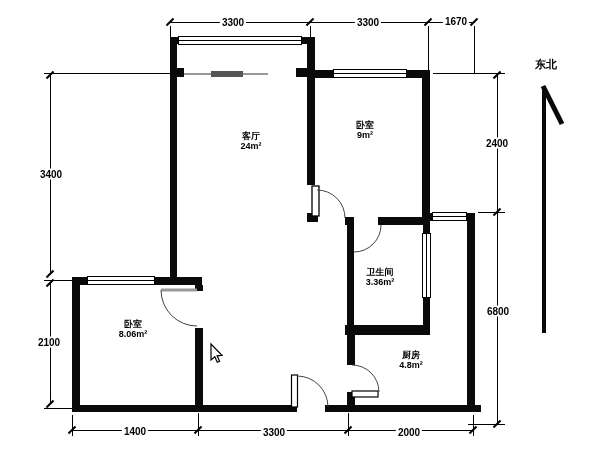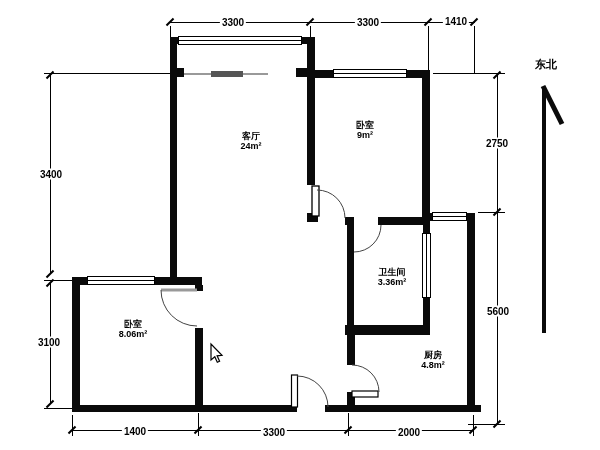--- a/index.html
+++ b/index.html
@@ -57,25 +57,25 @@
   <div class="tk" style="left:497px;top:75px"></div>
   <div class="tk" style="left:497px;top:212px"></div>
   <div class="tk" style="left:497px;top:424px"></div>
   <div class="tk" style="left:72px;top:430px"></div>
   <div class="tk" style="left:198px;top:430px"></div>
   <div class="tk" style="left:348px;top:430px"></div>
   <div class="tk" style="left:473px;top:430px"></div>
 
   <span class="dlab" style="left:233px;top:22px">3300</span>
   <span class="dlab" style="left:368px;top:22px">3300</span>
-  <span class="dlab" style="left:456px;top:21px">1410</span>
+  <span class="dlab" style="left:456px;top:21px">1670</span>
   <span class="dlab" style="left:51px;top:174px">3400</span>
-  <span class="dlab" style="left:49px;top:342px">3100</span>
-  <span class="dlab" style="left:497px;top:143px">2750</span>
-  <span class="dlab" style="left:498px;top:311px">5600</span>
+  <span class="dlab" style="left:49px;top:342px">2100</span>
+  <span class="dlab" style="left:497px;top:143px">2400</span>
+  <span class="dlab" style="left:498px;top:311px">6800</span>
   <span class="dlab" style="left:135px;top:431px">1400</span>
   <span class="dlab" style="left:274px;top:432px">3300</span>
   <span class="dlab" style="left:409px;top:432px">2000</span>
 
   <div class="beam" style="left:184px;top:73px;width:84px;height:2px"></div>
   <div class="beamd" style="left:211px;top:71px;width:32px;height:6px"></div>
 
   <div class="w" style="left:170px;top:37px;width:142px;height:7px"></div>
   <div class="w" style="left:170px;top:37px;width:7px;height:248px"></div>
   <div class="w" style="left:177px;top:68px;width:7px;height:9px"></div>
@@ -133,24 +133,24 @@
     <span style="display:block">24m²</span>
   </div>
   <div class="rlab" style="left:365px;top:130px">
     <span style="display:block">卧室</span>
     <span style="display:block">9m²</span>
   </div>
   <div class="rlab" style="left:133px;top:329px">
     <span style="display:block">卧室</span>
     <span style="display:block">8.06m²</span>
   </div>
-  <div class="rlab" style="left:392px;top:277px">
+  <div class="rlab" style="left:380px;top:277px">
     <span style="display:block">卫生间</span>
     <span style="display:block">3.36m²</span>
   </div>
-  <div class="rlab" style="left:433px;top:360px">
+  <div class="rlab" style="left:411px;top:360px">
     <span style="display:block">厨房</span>
     <span style="display:block">4.8m²</span>
   </div>
 
   <div class="rlab" style="left:546px;top:65px;font-size:11px"><span>东北</span></div>
 
 </div>
 
 </body></html>

